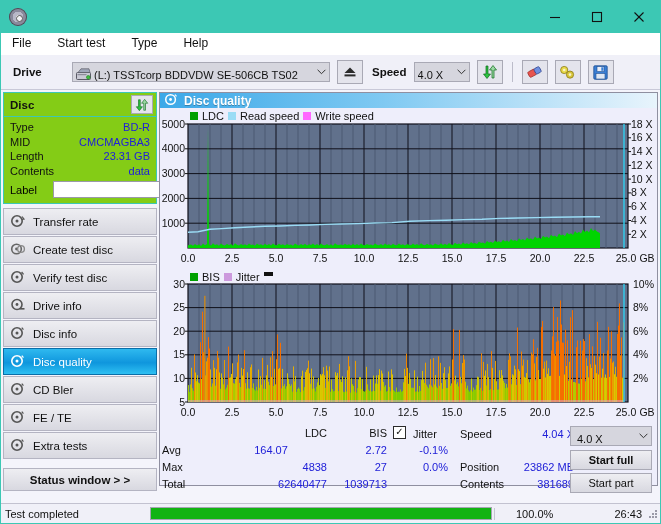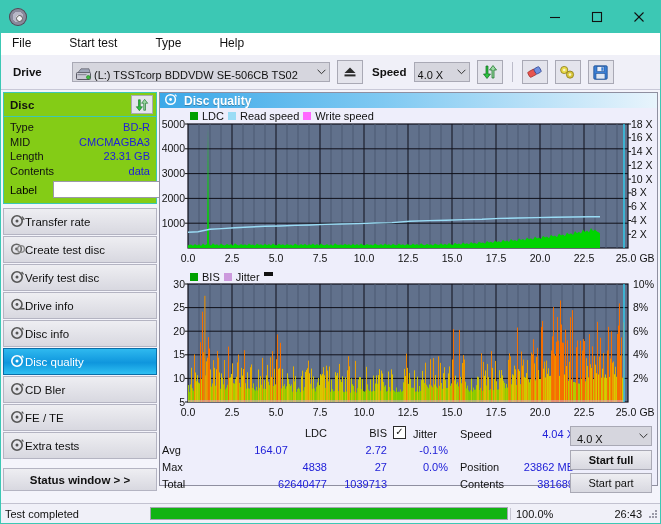--- a/index.html
+++ b/index.html
@@ -35,21 +35,21 @@
   }
   .title-text{
     font-size:13px;color:#0d0d0d;font-weight:400;letter-spacing:.1px;
   }
   .win-btns{position:absolute;right:0;top:0;height:32px;display:flex;}
   .win-btn{width:42px;height:32px;display:flex;align-items:center;justify-content:center;color:#111;font-size:13px;}
   .win-btn svg{display:block;}
   
   .menubar{
     height:21px;background:#ffffff;display:flex;align-items:center;
-    padding-left:9px;gap:16px;border-bottom:1px solid #ffffff;
+    padding-left:9px;gap:4px;border-bottom:1px solid #ffffff;
   }
   .menubar .mi{font-size:12px;color:#111;padding:2px 11px 3px 2px;margin-right:9px;}
   
   .toolbar{
     height:34px;background:#f0f0f8;display:flex;align-items:center;
     padding:0 6px;gap:7px;border-bottom:1px solid #c9c9d8;
   }
   .tb-label{font-size:11.5px;font-weight:bold;color:#111;}
   .combo{
     height:20px;background:#d6d6de;border:1px solid #a9a9b5;
@@ -87,21 +87,21 @@
   .drow .v{color:#2020d8;}
   .label-row{display:flex;align-items:center;gap:16px;margin-top:2px;}
   .label-input{
     flex:1;height:17px;background:#fff;border:1px solid #9a9aa8;box-sizing:border-box;
   }
   
   .nav{margin-top:4px;}
   .nav-btn{
     height:27px;background:linear-gradient(#eeeef2,#d8d8e0);
     border:1px solid #b4b4c2;margin-bottom:1px;
-    display:flex;align-items:center;gap:0;padding-left:7px;box-sizing:border-box;
+    display:flex;align-items:center;gap:8px;padding-left:7px;box-sizing:border-box;
     font-size:11.5px;color:#111;
   }
   .nav-btn.sel{
     background:linear-gradient(#2fb9ef,#0f96dd 55%,#2ec0f2);
     border:1px solid #0a6ea8;color:#ffffff;
   }
   .statuswin{
     margin-top:9px;height:21px;background:linear-gradient(#eeeef2,#d8d8e0);
     border:1px solid #b4b4c2;display:flex;align-items:center;justify-content:center;
     font-size:11.5px;color:#111;font-weight:bold;
@@ -136,21 +136,21 @@
   
   .statusbar{
     position:absolute;left:0;right:0;bottom:0;height:19px;background:#f0f0f8;
     border-top:1px solid #c2c2d0;display:flex;align-items:center;font-size:11px;color:#111;
   }
   .sb-text{width:145px;padding-left:4px;}
   .sb-progress{
     flex:1;height:13px;background:#fff;border:1px solid #a5a5b3;box-sizing:border-box;position:relative;margin-right:2px;
   }
   .sb-bar{height:100%;background:#12b312;}
-  .sb-pct{width:62px;text-align:left;padding-left:5px;border-left:1px solid #c6c6d2;}
+  .sb-pct{width:62px;text-align:left;padding-left:21px;border-left:1px solid #c6c6d2;}
   .sb-time{width:64px;text-align:right;padding-right:6px;}
   .grip{width:10px;height:10px;margin-right:2px;
     background:
       radial-gradient(circle,#9a9aa8 40%,transparent 41%) 0 6px/4px 4px no-repeat,
       radial-gradient(circle,#9a9aa8 40%,transparent 41%) 3px 3px/4px 4px no-repeat,
       radial-gradient(circle,#9a9aa8 40%,transparent 41%) 6px 0px/4px 4px no-repeat,
       radial-gradient(circle,#9a9aa8 40%,transparent 41%) 3px 6px/4px 4px no-repeat,
       radial-gradient(circle,#9a9aa8 40%,transparent 41%) 6px 3px/4px 4px no-repeat,
       radial-gradient(circle,#9a9aa8 40%,transparent 41%) 6px 6px/4px 4px no-repeat;
   }

